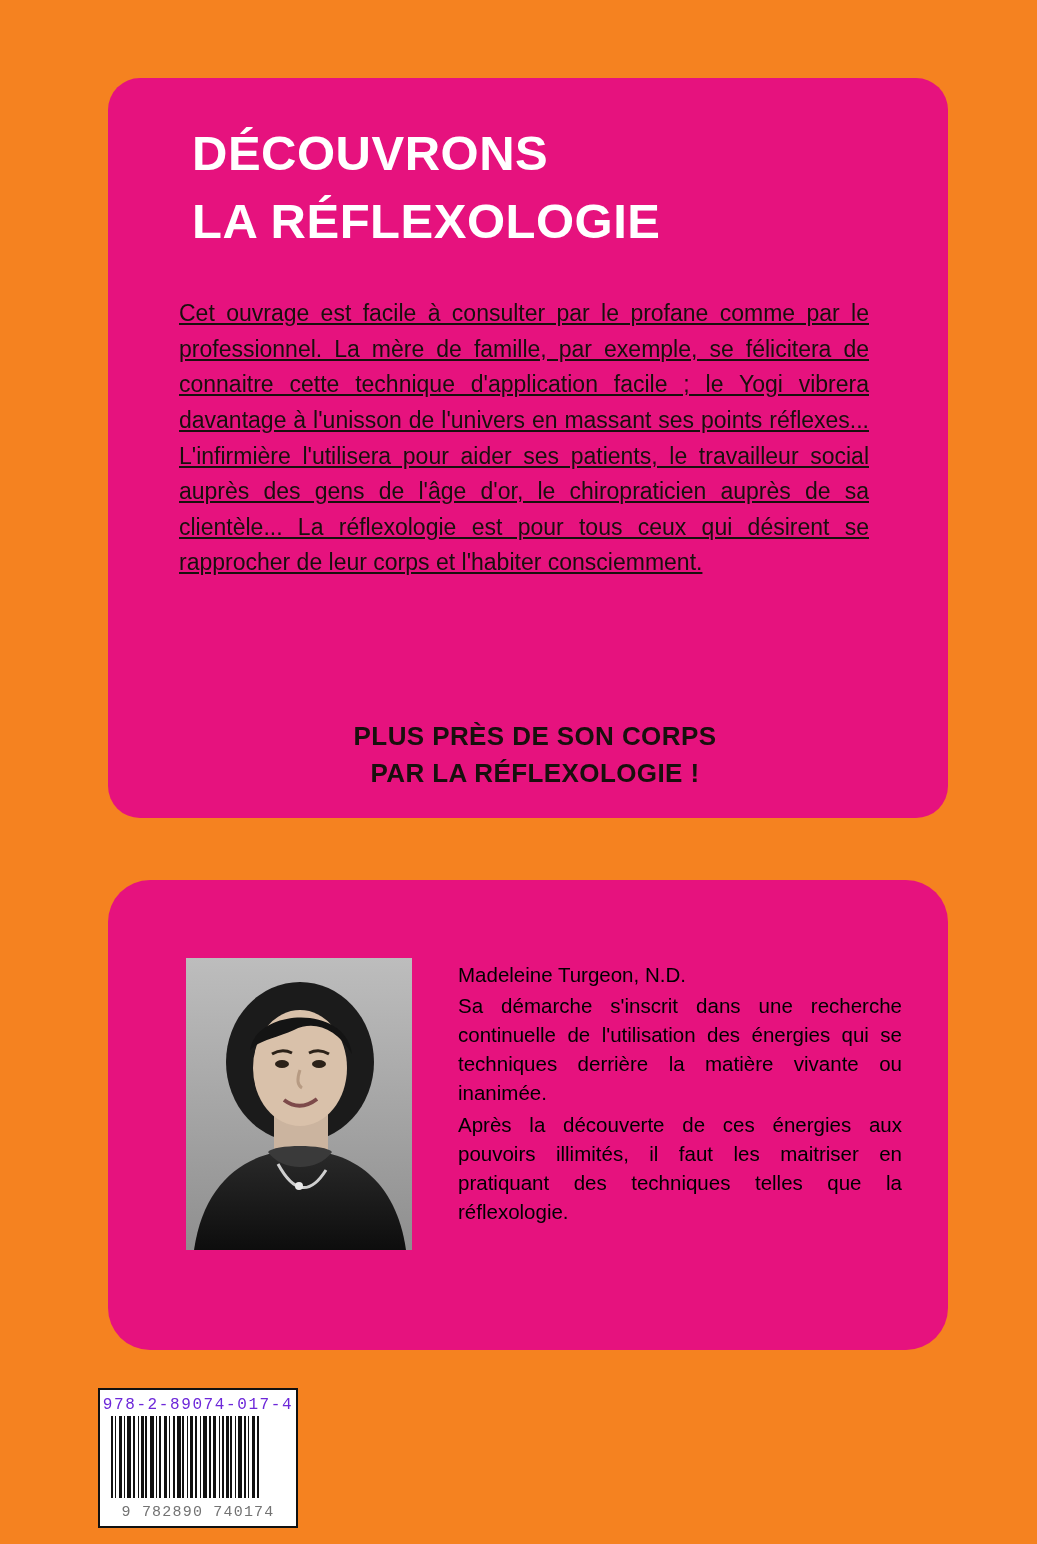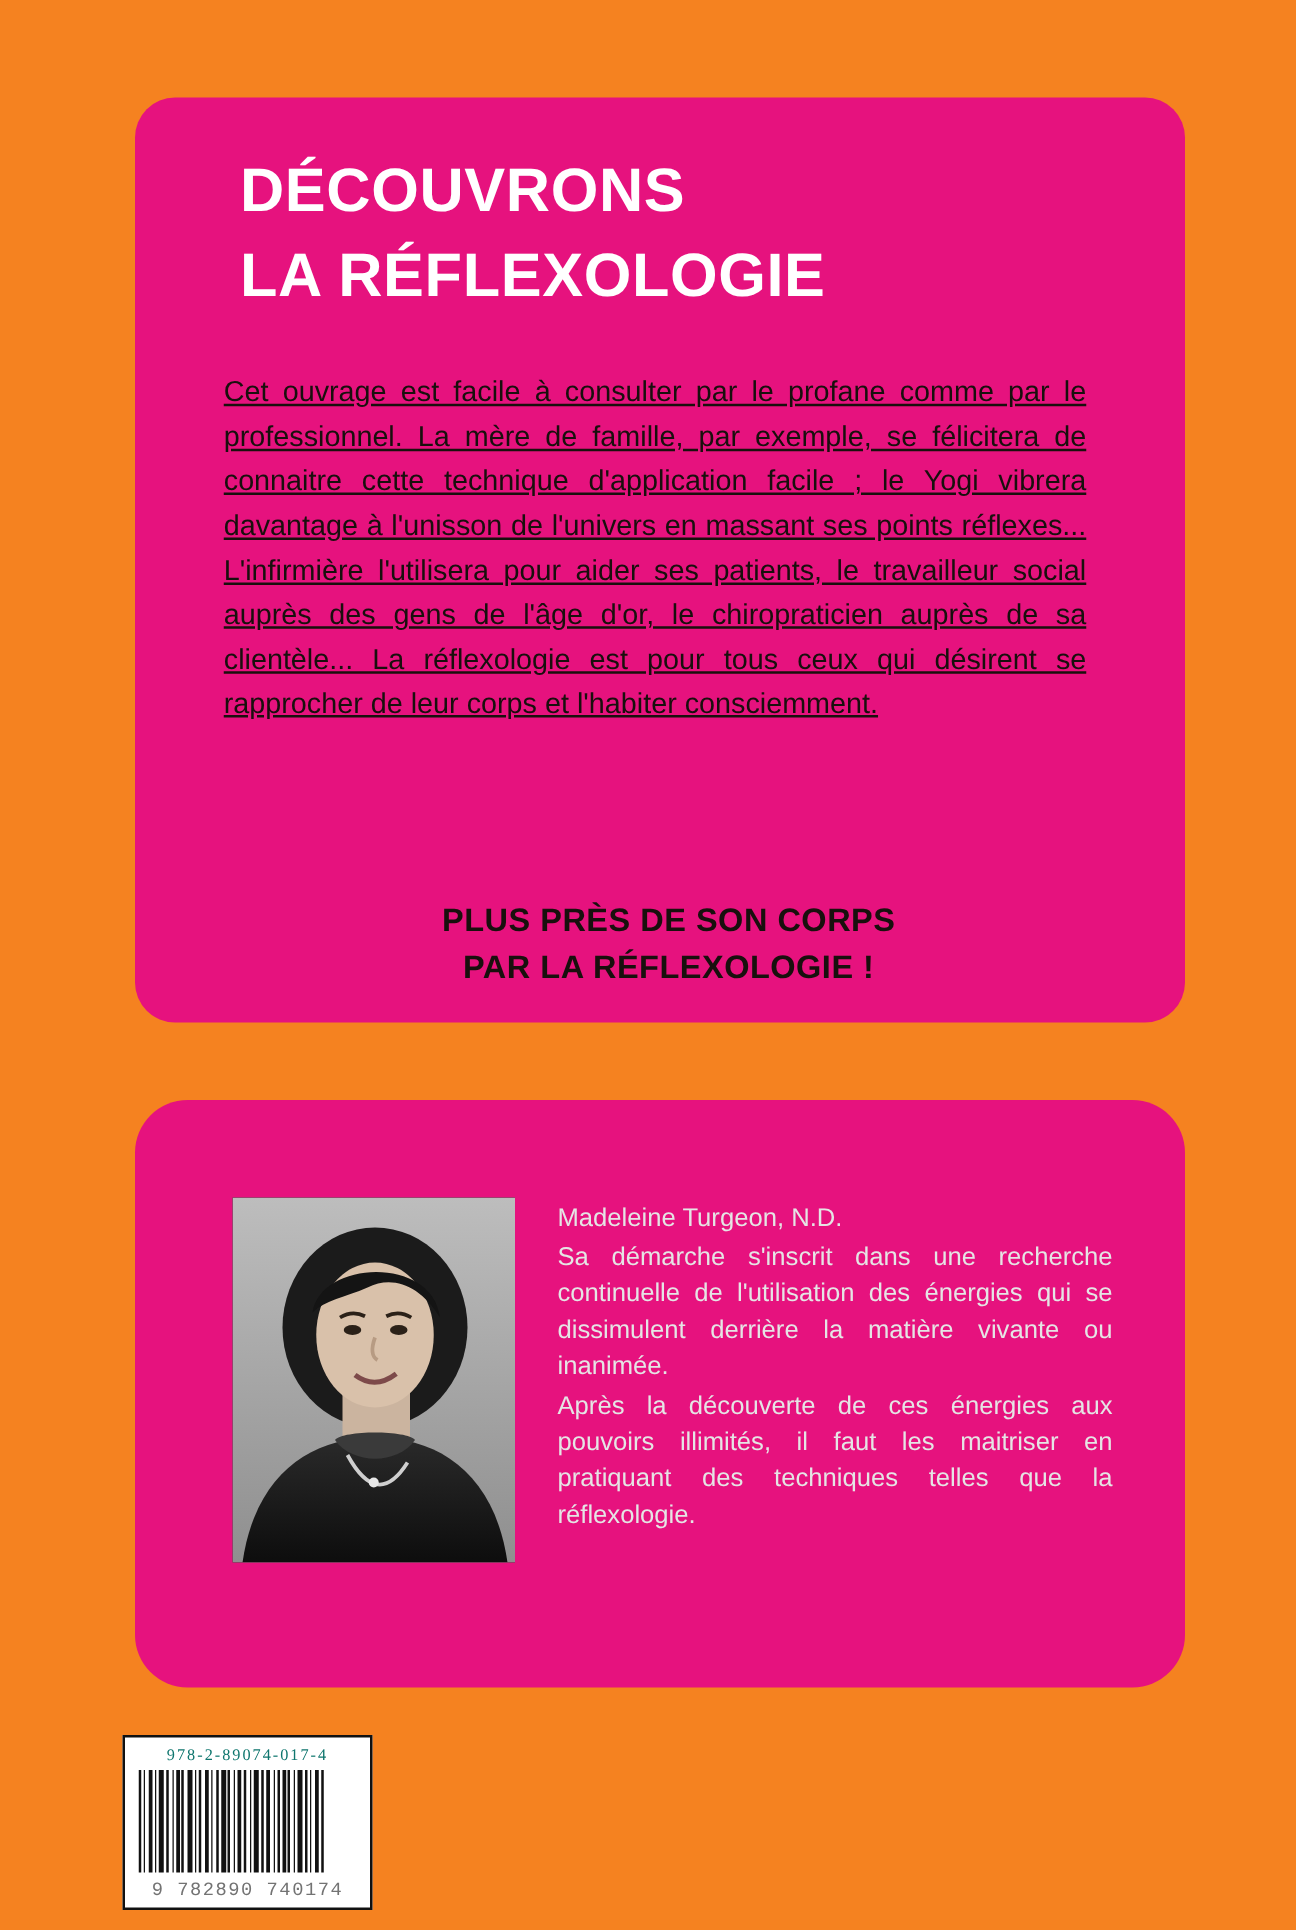--- a/index.html
+++ b/index.html
@@ -90,24 +90,24 @@
     top: 78px;
     width: 226px;
     height: 292px;
     background: #4a4a4a;
     overflow: hidden;
   }
   .author-photo svg { display: block; }
 
   .author-text {
     position: absolute;
-    left: 338px;
+    left: 350px;
     top: 80px;
     width: 444px;
-    color: #e5e5e5;
+    color: #000000;
     font-size: 20.5px;
     line-height: 1.42;
   }
   .author-text .name-line { text-align: left; }
   .author-text p {
     margin: 0;
     text-align: justify;
   }
   .author-text p.block { margin-top: 2px; }
 
@@ -121,24 +121,24 @@
     background: #ffffff;
     border: 2px solid #111;
     box-sizing: border-box;
   }
   .isbn-text {
     position: absolute;
     top: 6px;
     left: 0;
     width: 100%;
     text-align: center;
-    font-family: Liberation Serif, serif;
-    font-size: 13px;
+    font-family: Liberation Mono, monospace;
+    font-size: 16px;
     letter-spacing: 1.6px;
-    color: #0f766e;
+    color: #6d28d9;
   }
   .bars {
     position: absolute;
     top: 26px;
     left: 11px;
     width: 176px;
     height: 82px;
     display: flex;
     align-items: flex-start;
   }
@@ -218,21 +218,21 @@
 
         <path d="M98 142 q16 12 33 -1" stroke="#7d4a4a" stroke-width="4" fill="none"></path>
 
         <path d="M92 206 q24 44 48 6" stroke="#cfcfcf" stroke-width="3" fill="none"></path>
         <circle cx="113" cy="228" r="4" fill="#e8e8e8"></circle>
       </svg>
     </div>
 
     <div class="author-text">
       <div class="name-line">Madeleine Turgeon, N.D.</div>
-      <p class="block">Sa démarche s'inscrit dans une recherche continuelle de l'utilisation des énergies qui se dissimulent derrière la matière vivante ou inanimée.</p>
+      <p class="block">Sa démarche s'inscrit dans une recherche continuelle de l'utilisation des énergies qui se techniques derrière la matière vivante ou inanimée.</p>
       <p class="block">Après la découverte de ces énergies aux pouvoirs illimités, il faut les maitriser en pratiquant des techniques telles que la réflexologie.</p>
     </div>
 
   </div>
 
   <div class="barcode-box">
     <div class="isbn-text">978-2-89074-017-4</div>
     <div class="bars">
       <i style="width:2px"></i>
         <i style="width:2px;background:transparent"></i>

